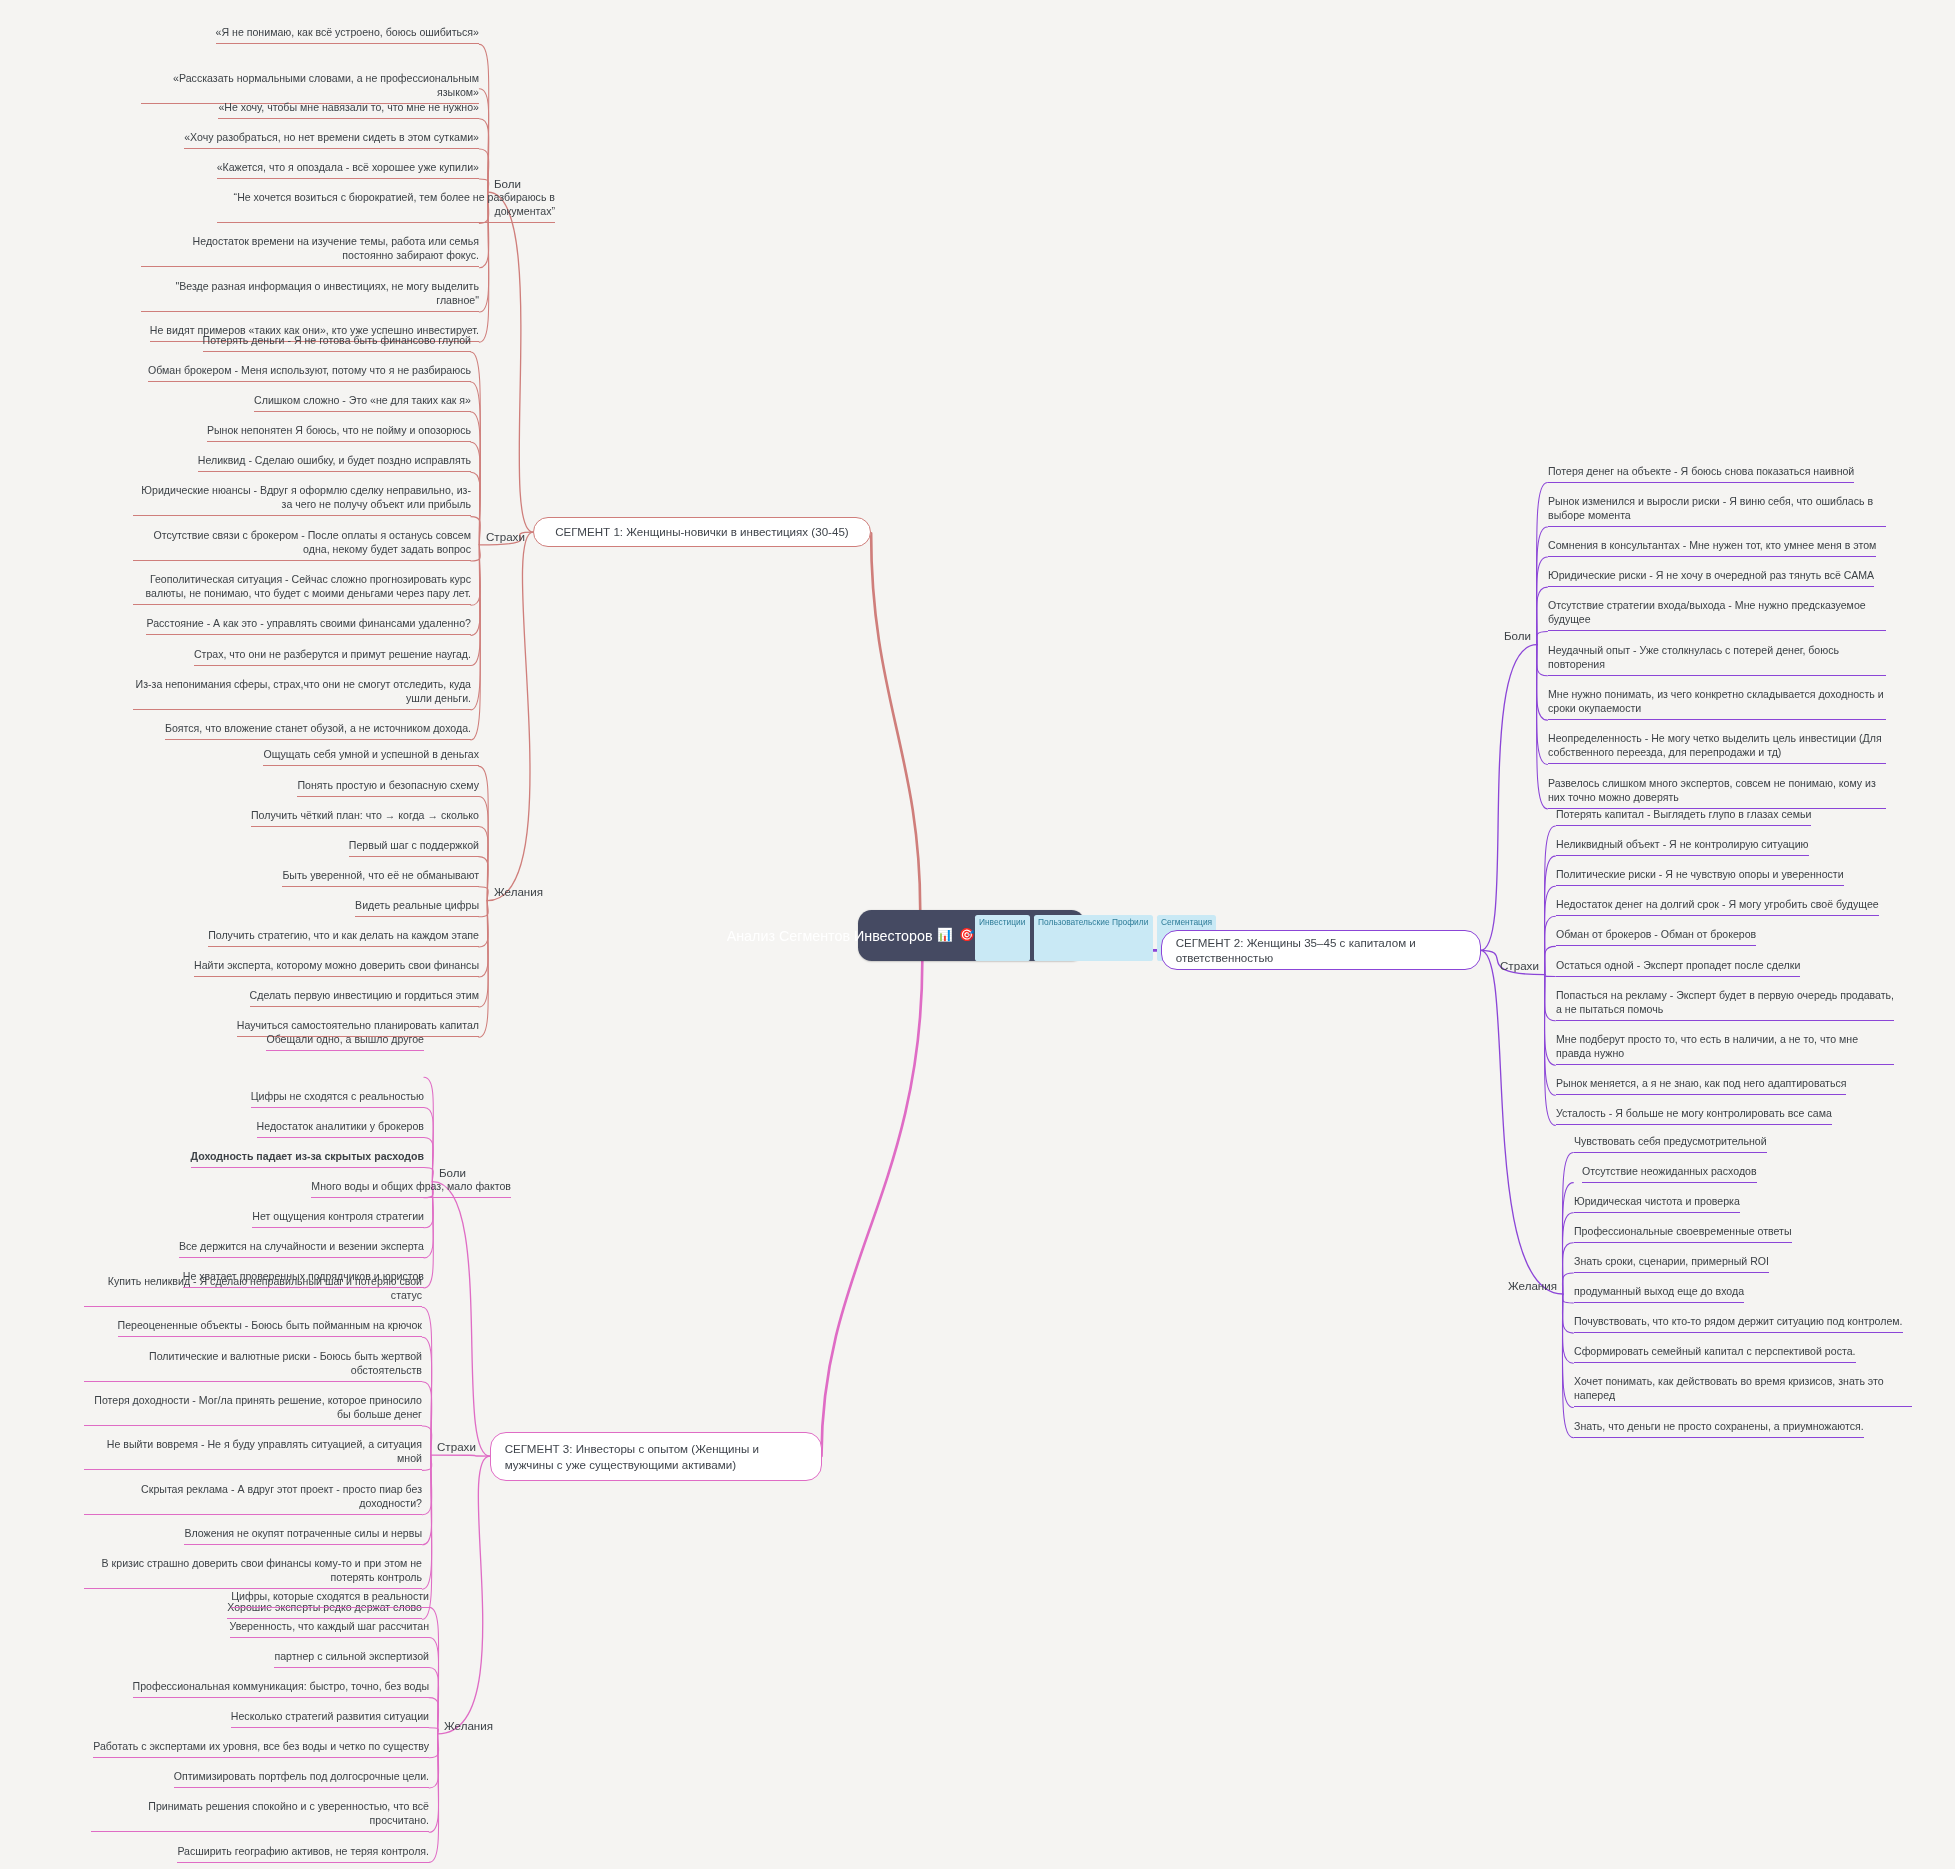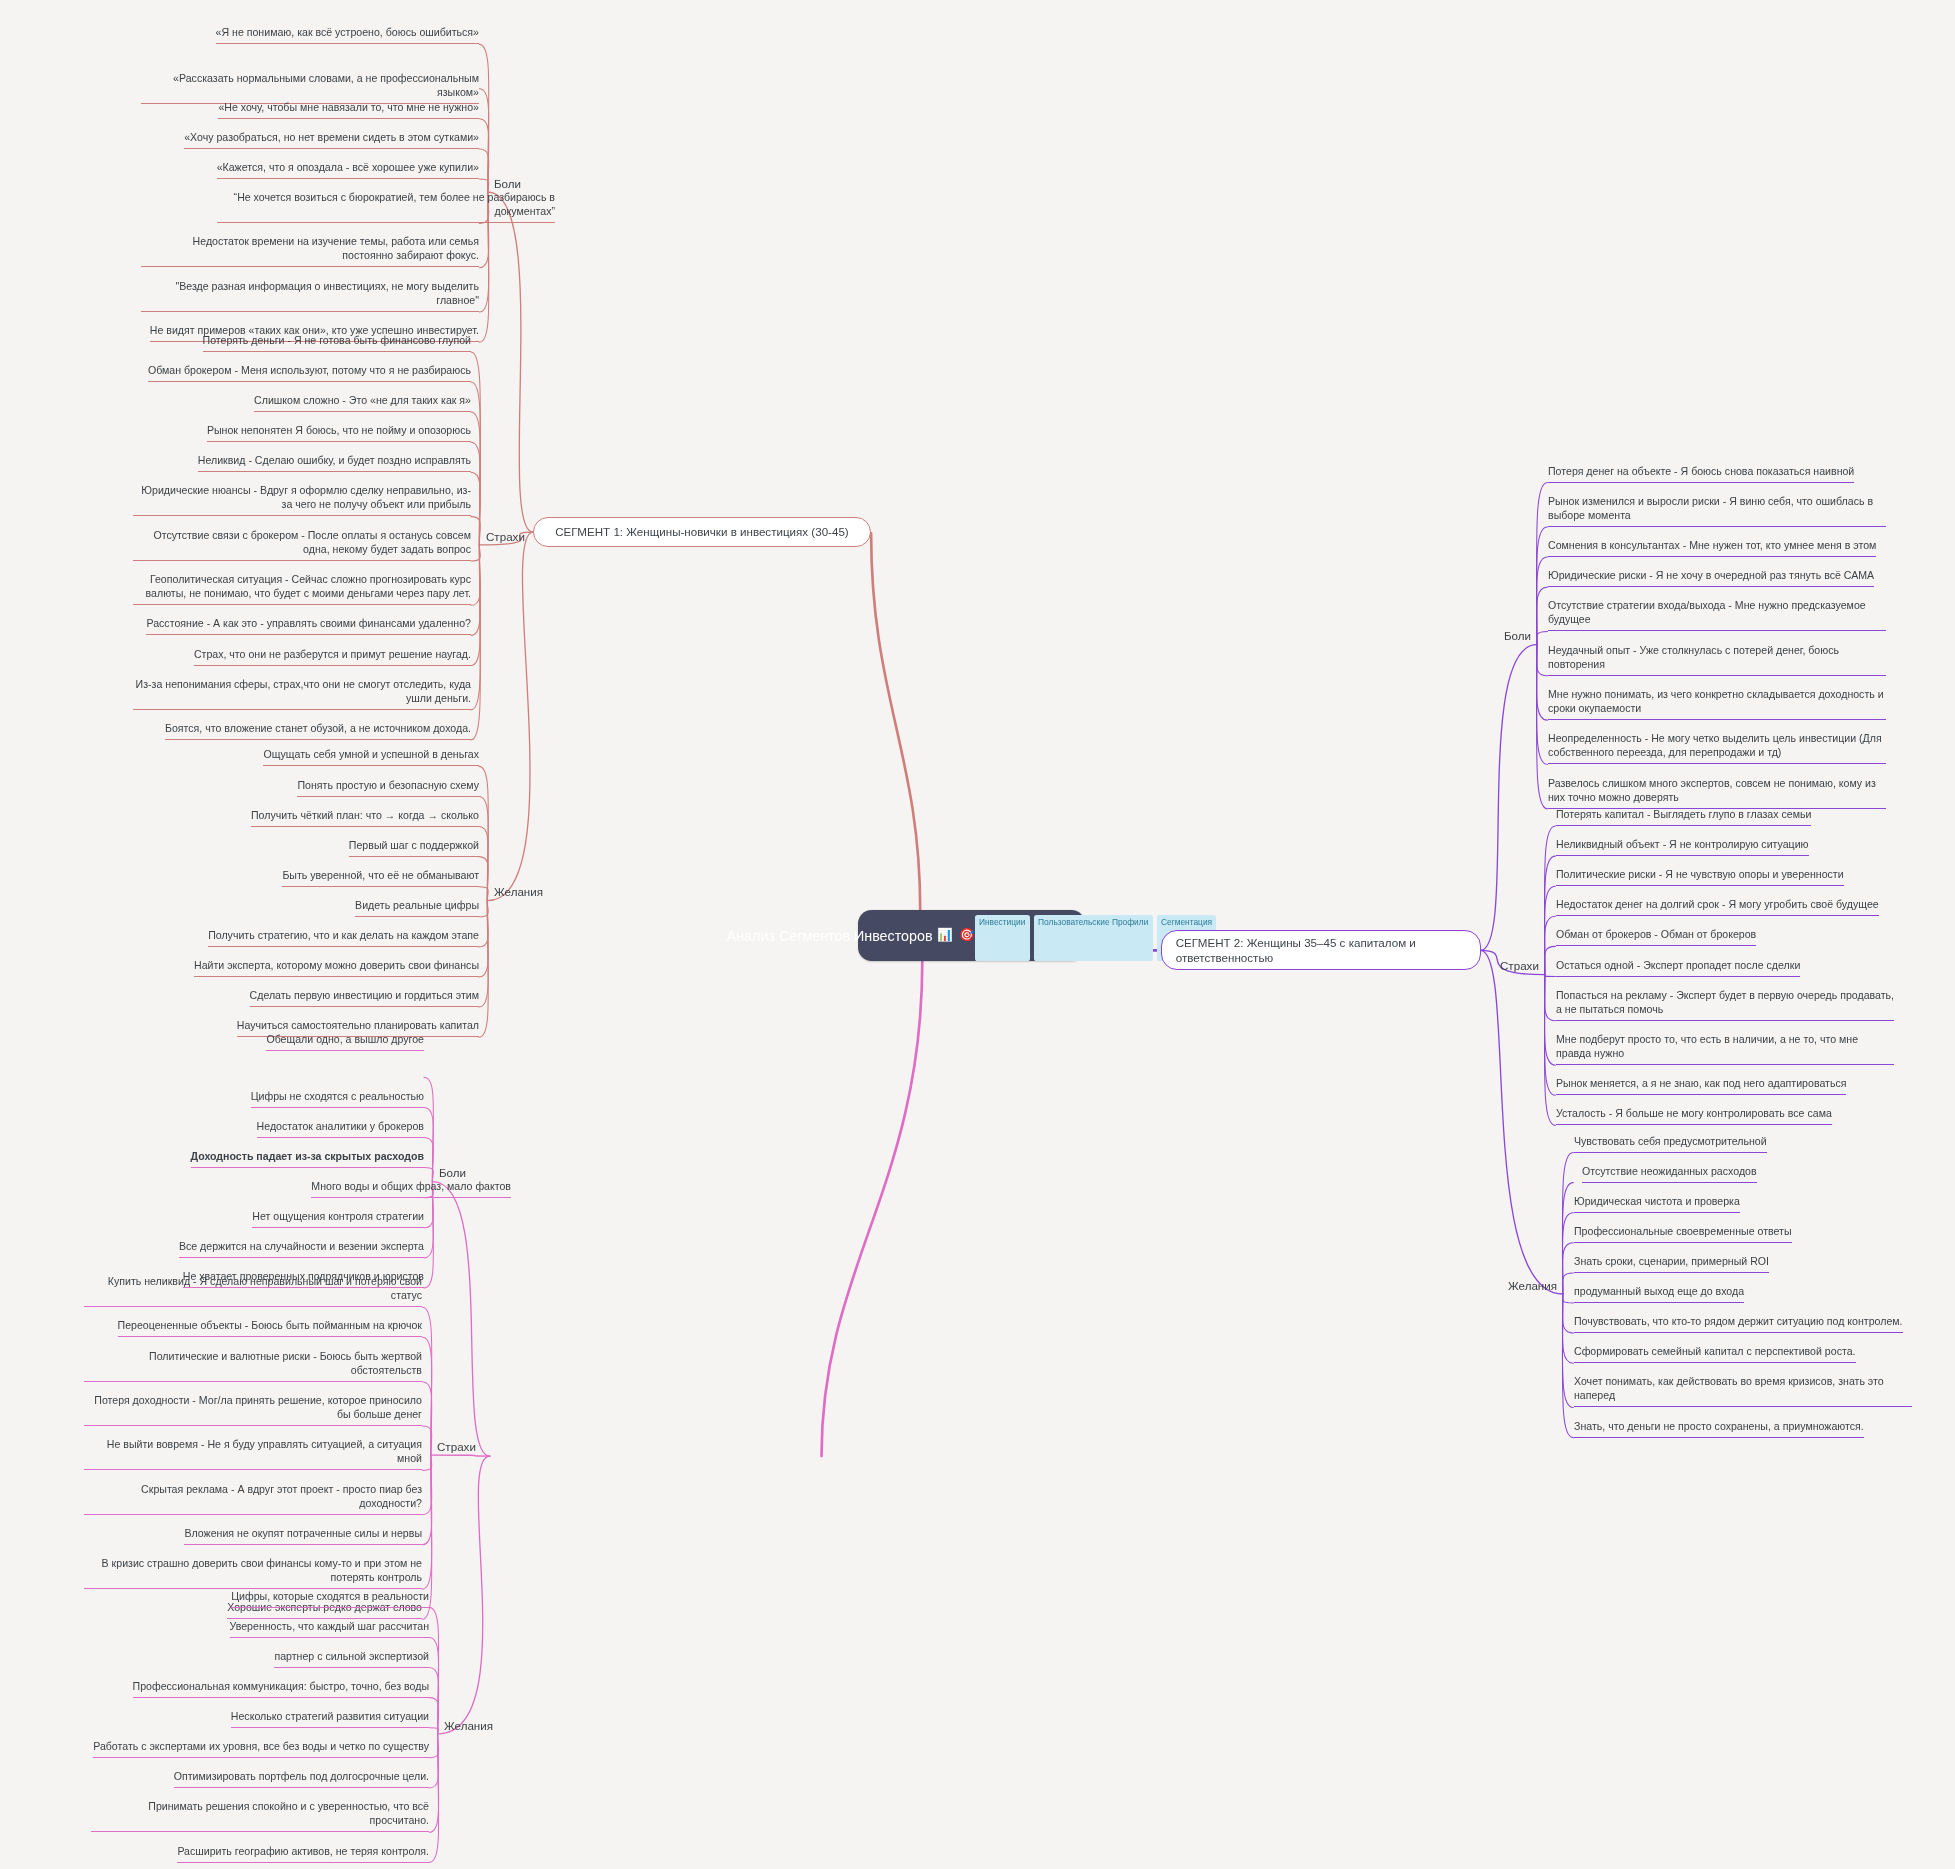--- a/index.html
+++ b/index.html
@@ -225,20 +225,21 @@
     <div class="item right-side" style="left: 1574px; top: 1134px;"><span class="txt" style="border-bottom-color: rgb(139, 69, 215);">Чувствовать себя предусмотрительной</span></div>
     <div class="item right-side" style="left: 1574px; top: 1164px;"><span class="txt" style="border-bottom-color: rgb(139, 69, 215); margin-left: 8px;">Отсутствие неожиданных расходов</span></div>
     <div class="item right-side" style="left: 1574px; top: 1194px;"><span class="txt" style="border-bottom-color: rgb(139, 69, 215);">Юридическая чистота и проверка</span></div>
     <div class="item right-side" style="left: 1574px; top: 1224px;"><span class="txt" style="border-bottom-color: rgb(139, 69, 215);">Профессиональные своевременные ответы</span></div>
     <div class="item right-side" style="left: 1574px; top: 1254px;"><span class="txt" style="border-bottom-color: rgb(139, 69, 215);">Знать сроки, сценарии, примерный ROI</span></div>
     <div class="item right-side" style="left: 1574px; top: 1284px;"><span class="txt" style="border-bottom-color: rgb(139, 69, 215);">продуманный выход еще до входа</span></div>
     <div class="item right-side" style="left: 1574px; top: 1314px;"><span class="txt" style="border-bottom-color: rgb(139, 69, 215);">Почувствовать, что кто-то рядом держит ситуацию под контролем.</span></div>
     <div class="item right-side" style="left: 1574px; top: 1344px;"><span class="txt" style="border-bottom-color: rgb(139, 69, 215);">Сформировать семейный капитал с перспективой роста.</span></div>
     <div class="item right-side" style="left: 1574px; top: 1374px;"><span class="txt" style="border-bottom-color: rgb(139, 69, 215);">Хочет понимать, как действовать во время кризисов, знать это наперед</span></div>
     <div class="item right-side" style="left: 1574px; top: 1419px;"><span class="txt" style="border-bottom-color: rgb(139, 69, 215);">Знать, что деньги не просто сохранены, а приумножаются.</span></div>
+    <div class="seg-pill" style="left: 490px; top: 1432px; width: 332px; min-height: 49px; border: 1.6px solid rgb(223, 108, 197);">СЕГМЕНТ 3: Инвесторы с опытом (Женщины и мужчины с уже существующими активами)</div>
     <div class="branch-label" style="top: 1165px; left: 439px;">Боли</div>
     <div class="item left-side" style="right: 1531px; top: 1032px;"><span class="txt" style="border-bottom-color: rgb(223, 108, 197);">Обещали одно, а вышло другое</span></div>
     <div class="item left-side" style="right: 1531px; top: 1089px;"><span class="txt" style="border-bottom-color: rgb(223, 108, 197);">Цифры не сходятся с реальностью</span></div>
     <div class="item left-side" style="right: 1531px; top: 1119px;"><span class="txt" style="border-bottom-color: rgb(223, 108, 197);">Недостаток аналитики у брокеров</span></div>
     <div class="item left-side" style="right: 1531px; top: 1149px;"><span class="txt" style="border-bottom-color: rgb(223, 108, 197); font-weight: bold;">Доходность падает из-за скрытых расходов</span></div>
     <div class="item left-side" style="right: 1444px; top: 1179px;"><span class="txt" style="border-bottom-color: rgb(223, 108, 197);">Много воды и общих фраз, мало фактов</span></div>
     <div class="item left-side" style="right: 1531px; top: 1209px;"><span class="txt" style="border-bottom-color: rgb(223, 108, 197);">Нет ощущения контроля стратегии</span></div>
     <div class="item left-side" style="right: 1531px; top: 1239px;"><span class="txt" style="border-bottom-color: rgb(223, 108, 197);">Все держится на случайности и везении эксперта</span></div>
     <div class="item left-side" style="right: 1531px; top: 1269px;"><span class="txt" style="border-bottom-color: rgb(223, 108, 197);">Не хватает проверенных подрядчиков и юристов</span></div>
     <div class="branch-label" style="top: 1439px; left: 437px;">Страхи</div>

